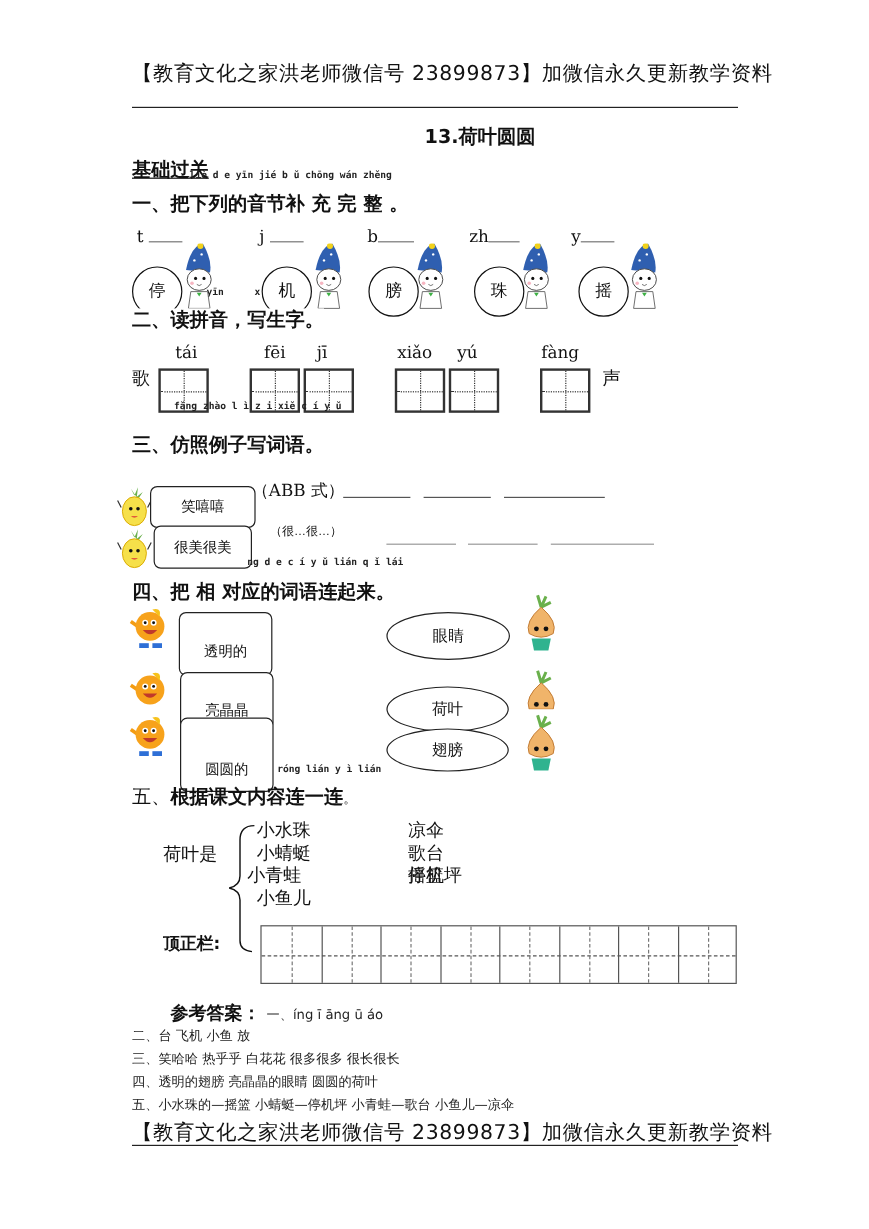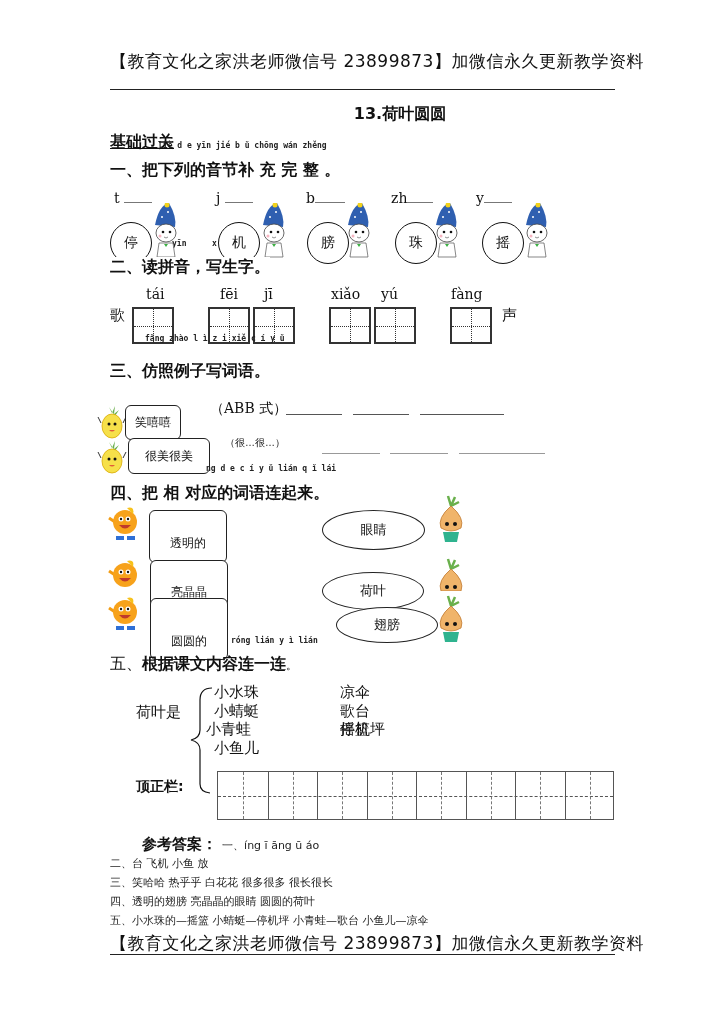--- a/index.html
+++ b/index.html
@@ -170,21 +170,21 @@
 </svg>
 <svg class="abs" style="left:97px; top:440px; width:30px; height:36px;" viewBox="0 0 30 36">
   <path d="M12 2 L15 8 L18 1 L17 9 L22 5 L18 11" fill="#6ab04c"></path>
     <ellipse cx="15" cy="21" rx="10" ry="12" fill="#f6e04a" stroke="#d9a900" stroke-width="0.8"></ellipse>
     <circle cx="12" cy="19" r="1.5" fill="#111"></circle>
     <circle cx="18" cy="19" r="1.5" fill="#111"></circle>
     <path d="M12 25 Q15 28 18 25" fill="#e25b3a"></path>
     <path d="M4 18 L1 12 M26 18 L29 12" stroke="#333" stroke-width="1"></path>
 </svg>
 
-<div class="abs note-box" style="left:125px; top:405px; width:56px; height:35px;">笑嘻嘻</div>
+<div class="abs note-box" style="left:125px; top:405px; width:88px; height:35px;">笑嘻嘻</div>
 <div class="abs note-box" style="left:128px; top:438px; width:82px; height:36px;">很美很美</div>
 
 <div class="abs word" style="left:210px; top:400px; font-size:14px; font-family:'DejaVu Serif',serif;">（ABB 式）</div>
 <div class="abs" style="left:286px; top:414px; width:56px; border-bottom:1px solid #555;"></div>
 <div class="abs" style="left:353px; top:414px; width:56px; border-bottom:1px solid #555;"></div>
 <div class="abs" style="left:420px; top:414px; width:84px; border-bottom:1px solid #555;"></div>
 
 <div class="abs word" style="left:225px; top:436px; font-size:10px; font-family:Liberation Sans, sans-serif;">（很…很…）</div>
 <div class="abs" style="left:322px; top:453px; width:58px; border-bottom:1px solid #999;"></div>
 <div class="abs" style="left:390px; top:453px; width:58px; border-bottom:1px solid #999;"></div>
@@ -228,21 +228,21 @@
     <rect x="11" y="32" width="8" height="4" fill="#2e6fd6"></rect>
     <rect x="22" y="32" width="8" height="4" fill="#2e6fd6"></rect>
 </svg>
 
 <div class="abs note-box" style="left:149px; top:510px; width:78px; height:53px; align-items:flex-end; padding-bottom:10px;">透明的</div>
 <div class="abs note-box" style="left:150px; top:560px; width:78px; height:48px; align-items:flex-end; padding-bottom:6px;">亮晶晶</div>
 <div class="abs note-box" style="left:150px; top:598px; width:78px; height:62px; align-items:flex-end; padding-bottom:9px;">圆圆的</div>
 
 <div class="abs oval" style="left:322px; top:510px; width:103px; height:40px;">眼睛</div>
 <div class="abs oval" style="left:322px; top:572px; width:102px; height:38px;">荷叶</div>
-<div class="abs oval" style="left:336px; top:607px; width:102px; height:36px;">翅膀</div>
+<div class="abs oval" style="left:322px; top:607px; width:102px; height:36px;">翅膀</div>
 
 <svg class="abs" style="left:435px; top:494px; width:32px; height:50px;" viewBox="0 0 32 50">
   <path d="M16 12 L13 2 M16 12 L20 3 M16 12 L24 8" stroke="#6ab04c" stroke-width="2.5"></path>
     <path d="M16 12 Q2 24 6 34 Q16 40 26 34 Q30 24 16 12 Z" fill="#f0b46a" stroke="#c07830" stroke-width="0.8"></path>
     <circle cx="12" cy="30" r="2" fill="#111"></circle>
     <circle cx="20" cy="30" r="2" fill="#111"></circle>
     <path d="M8 38 L24 38 L22 48 L10 48 Z" fill="#2fb38f"></path>
 </svg>
 <svg class="abs" style="left:435px; top:557px; width:32px; height:34px;" viewBox="0 0 32 34">
   <path d="M16 12 L13 2 M16 12 L20 3 M16 12 L24 8" stroke="#6ab04c" stroke-width="2.5"></path>

